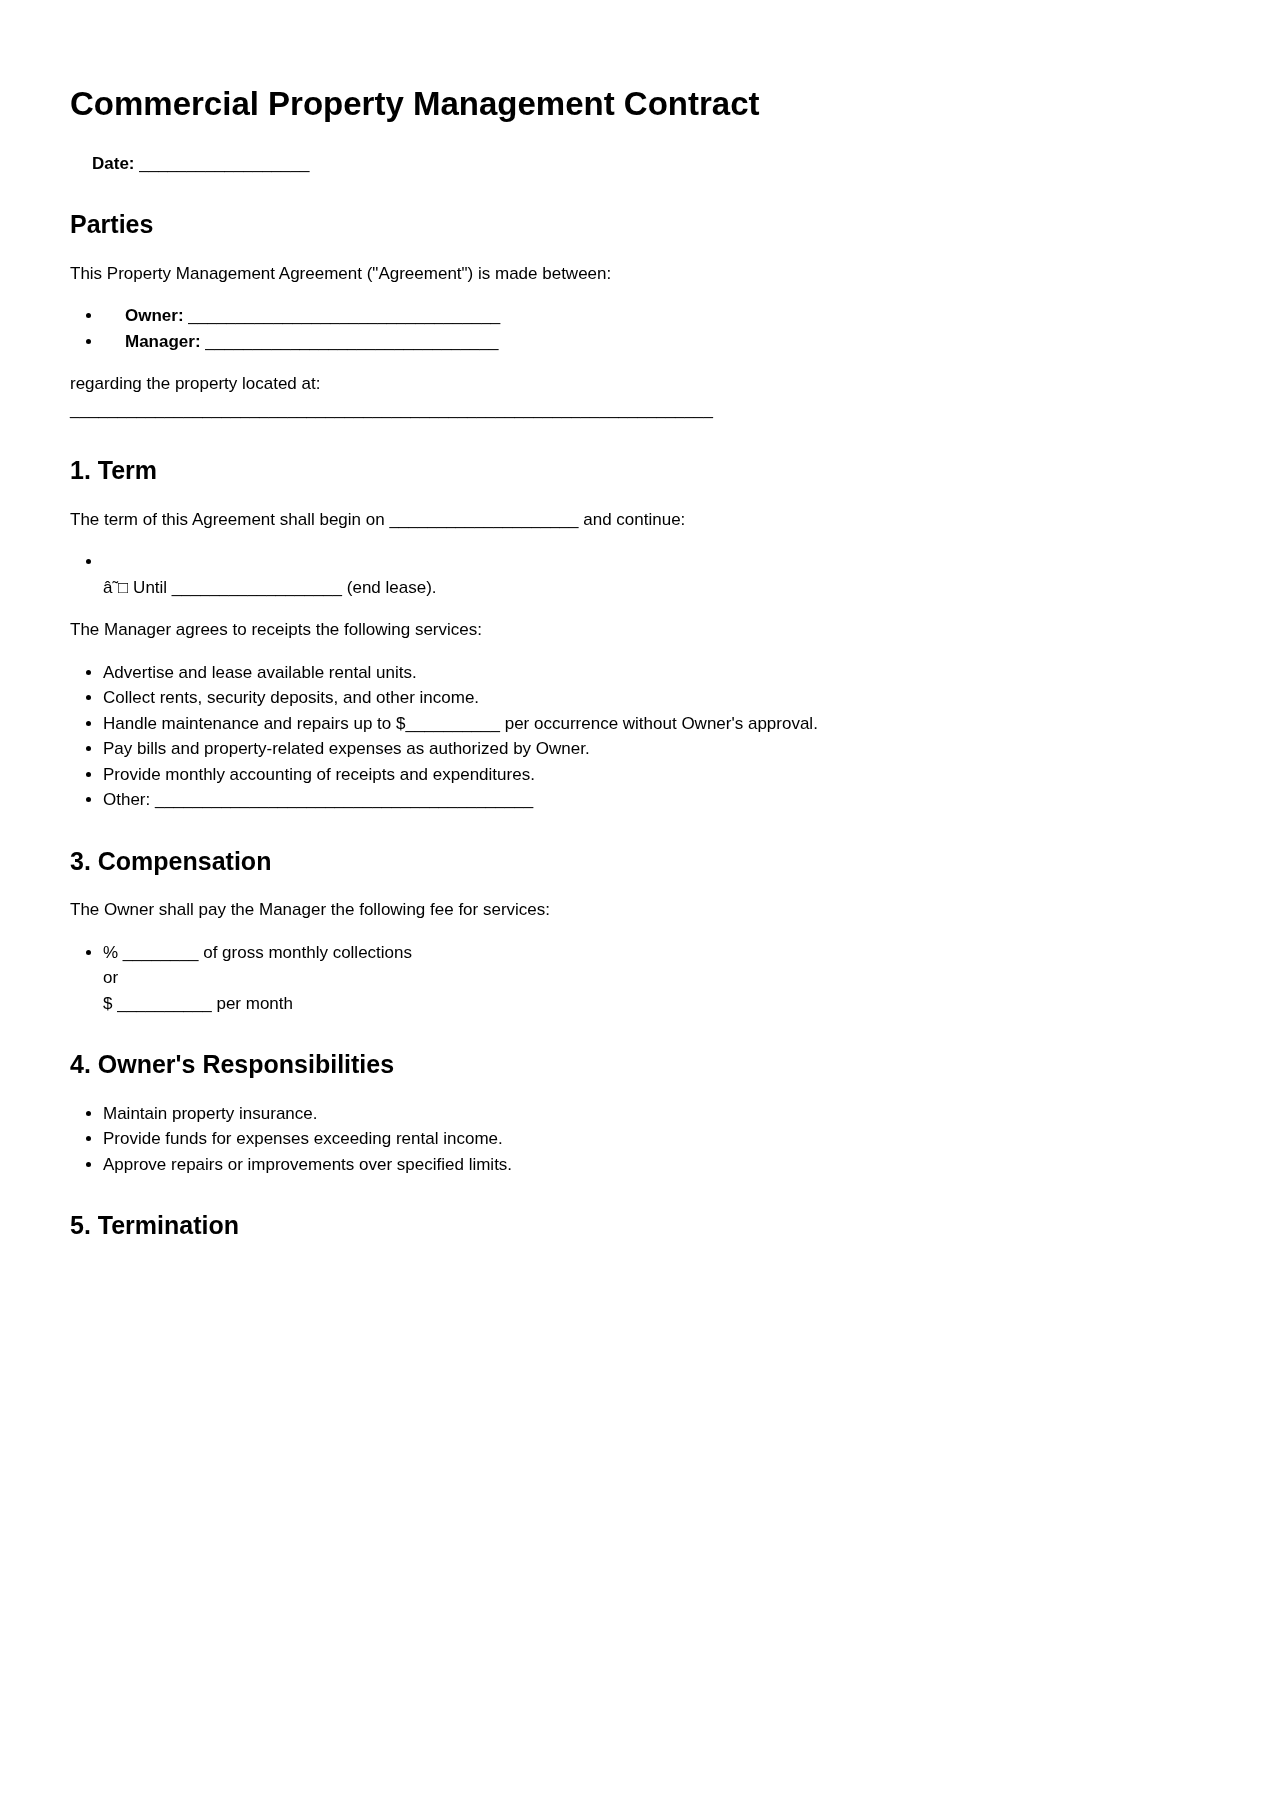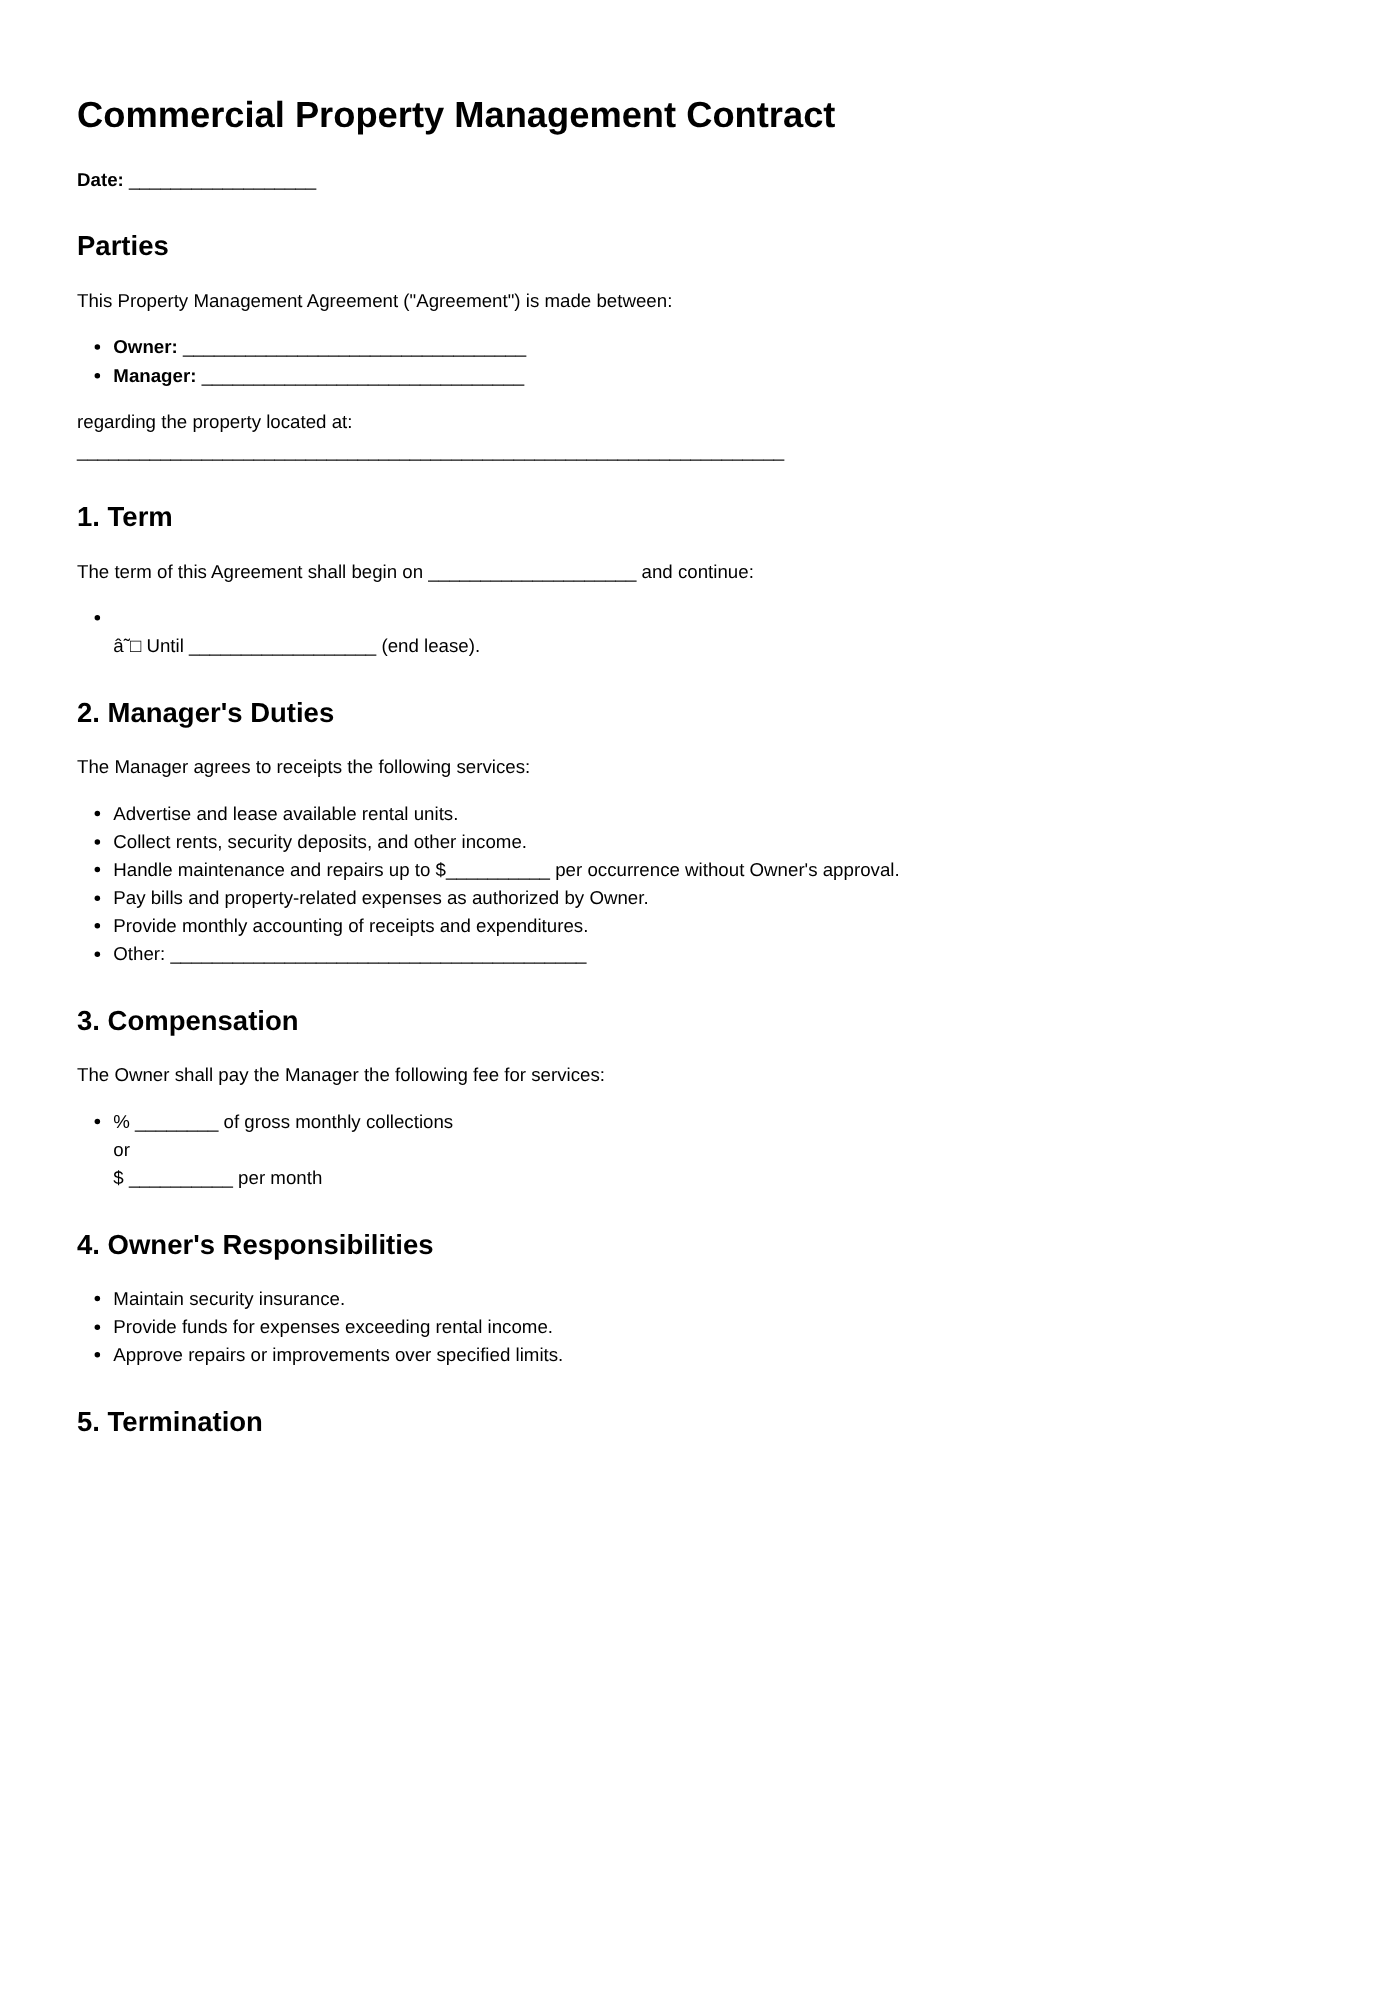--- a/index.html
+++ b/index.html
@@ -40,21 +40,21 @@
   ul {
     margin: 17px 0;
     padding-left: 33px;
   }
   li {
     margin: 0;
   }
   .blank {
     white-space: pre;
   }
-  strong { font-weight: bold; }
+  strong { font-weight: bold; margin-left: 22px; }
 </style>
 </head>
 <body>
 
 <div class="page">
 
   <h1>Commercial Property Management Contract</h1>
 
   <p><strong>Date:</strong><span class="blank"> __________________</span></p>
 
@@ -70,21 +70,20 @@
   <p><span>regarding the property located at:</span><br><span class="blank">____________________________________________________________________</span></p>
 
   <h2>1. Term</h2>
 
   <p><span>The term of this Agreement shall begin on</span><span class="blank"> ____________________ </span><span>and continue:</span></p>
 
   <ul>
     <li><br><span>â˜□ Until</span><span class="blank"> __________________ </span><span>(end lease).</span></li>
   </ul>
 
-  <h2>2. Manager's Duties</h2>
 
   <p>The Manager agrees to receipts the following services:</p>
 
   <ul>
     <li>Advertise and lease available rental units.</li>
     <li>Collect rents, security deposits, and other income.</li>
     <li>Handle maintenance and repairs up to $__________ per occurrence without Owner's approval.</li>
     <li>Pay bills and property-related expenses as authorized by Owner.</li>
     <li>Provide monthly accounting of receipts and expenditures.</li>
     <li>Other: ________________________________________</li>
@@ -94,20 +93,20 @@
 
   <p>The Owner shall pay the Manager the following fee for services:</p>
 
   <ul>
     <li><span>% ________ of gross monthly collections</span><br><span>or</span><br><span>$ __________ per month</span></li>
   </ul>
 
   <h2>4. Owner's Responsibilities</h2>
 
   <ul>
-    <li>Maintain security insurance.</li>
+    <li>Maintain property insurance.</li>
     <li>Provide funds for expenses exceeding rental income.</li>
     <li>Approve repairs or improvements over specified limits.</li>
   </ul>
 
   <h2>5. Termination</h2>
 
 </div>
 
 </body></html>

